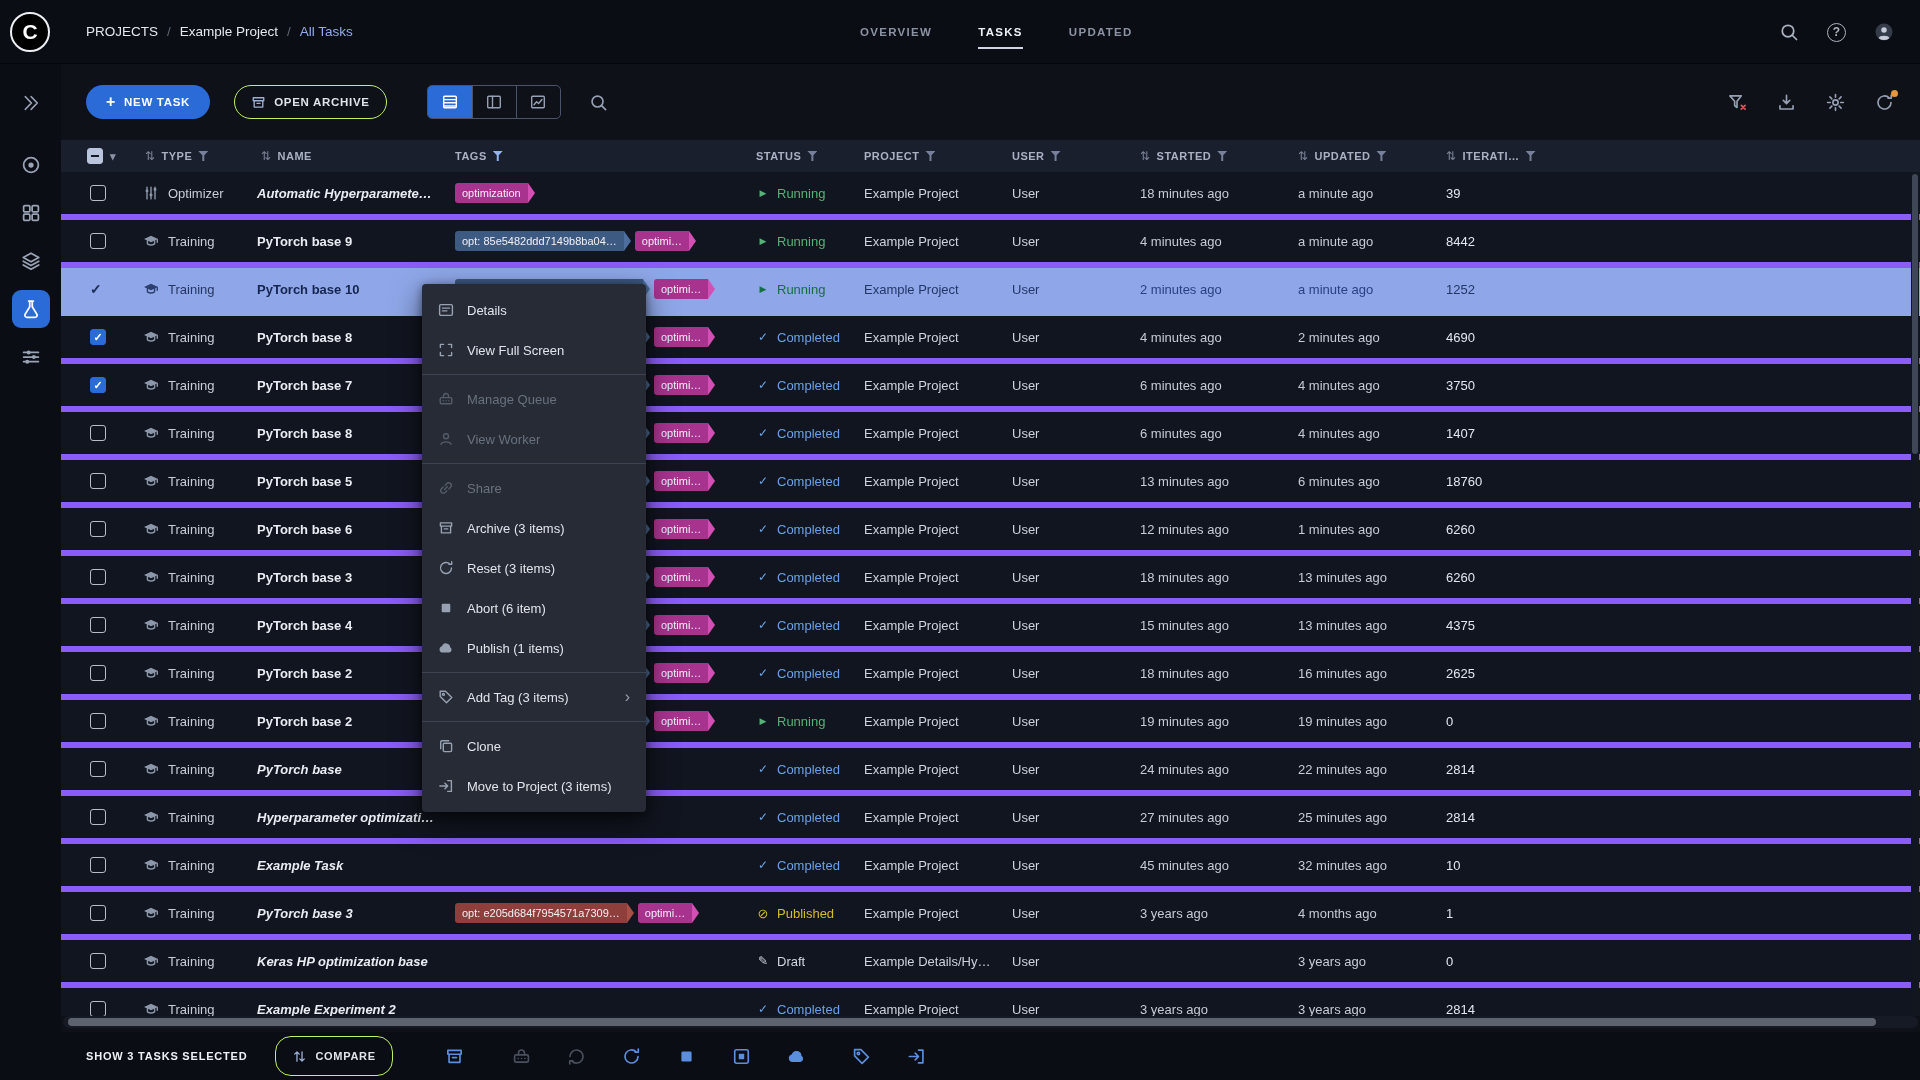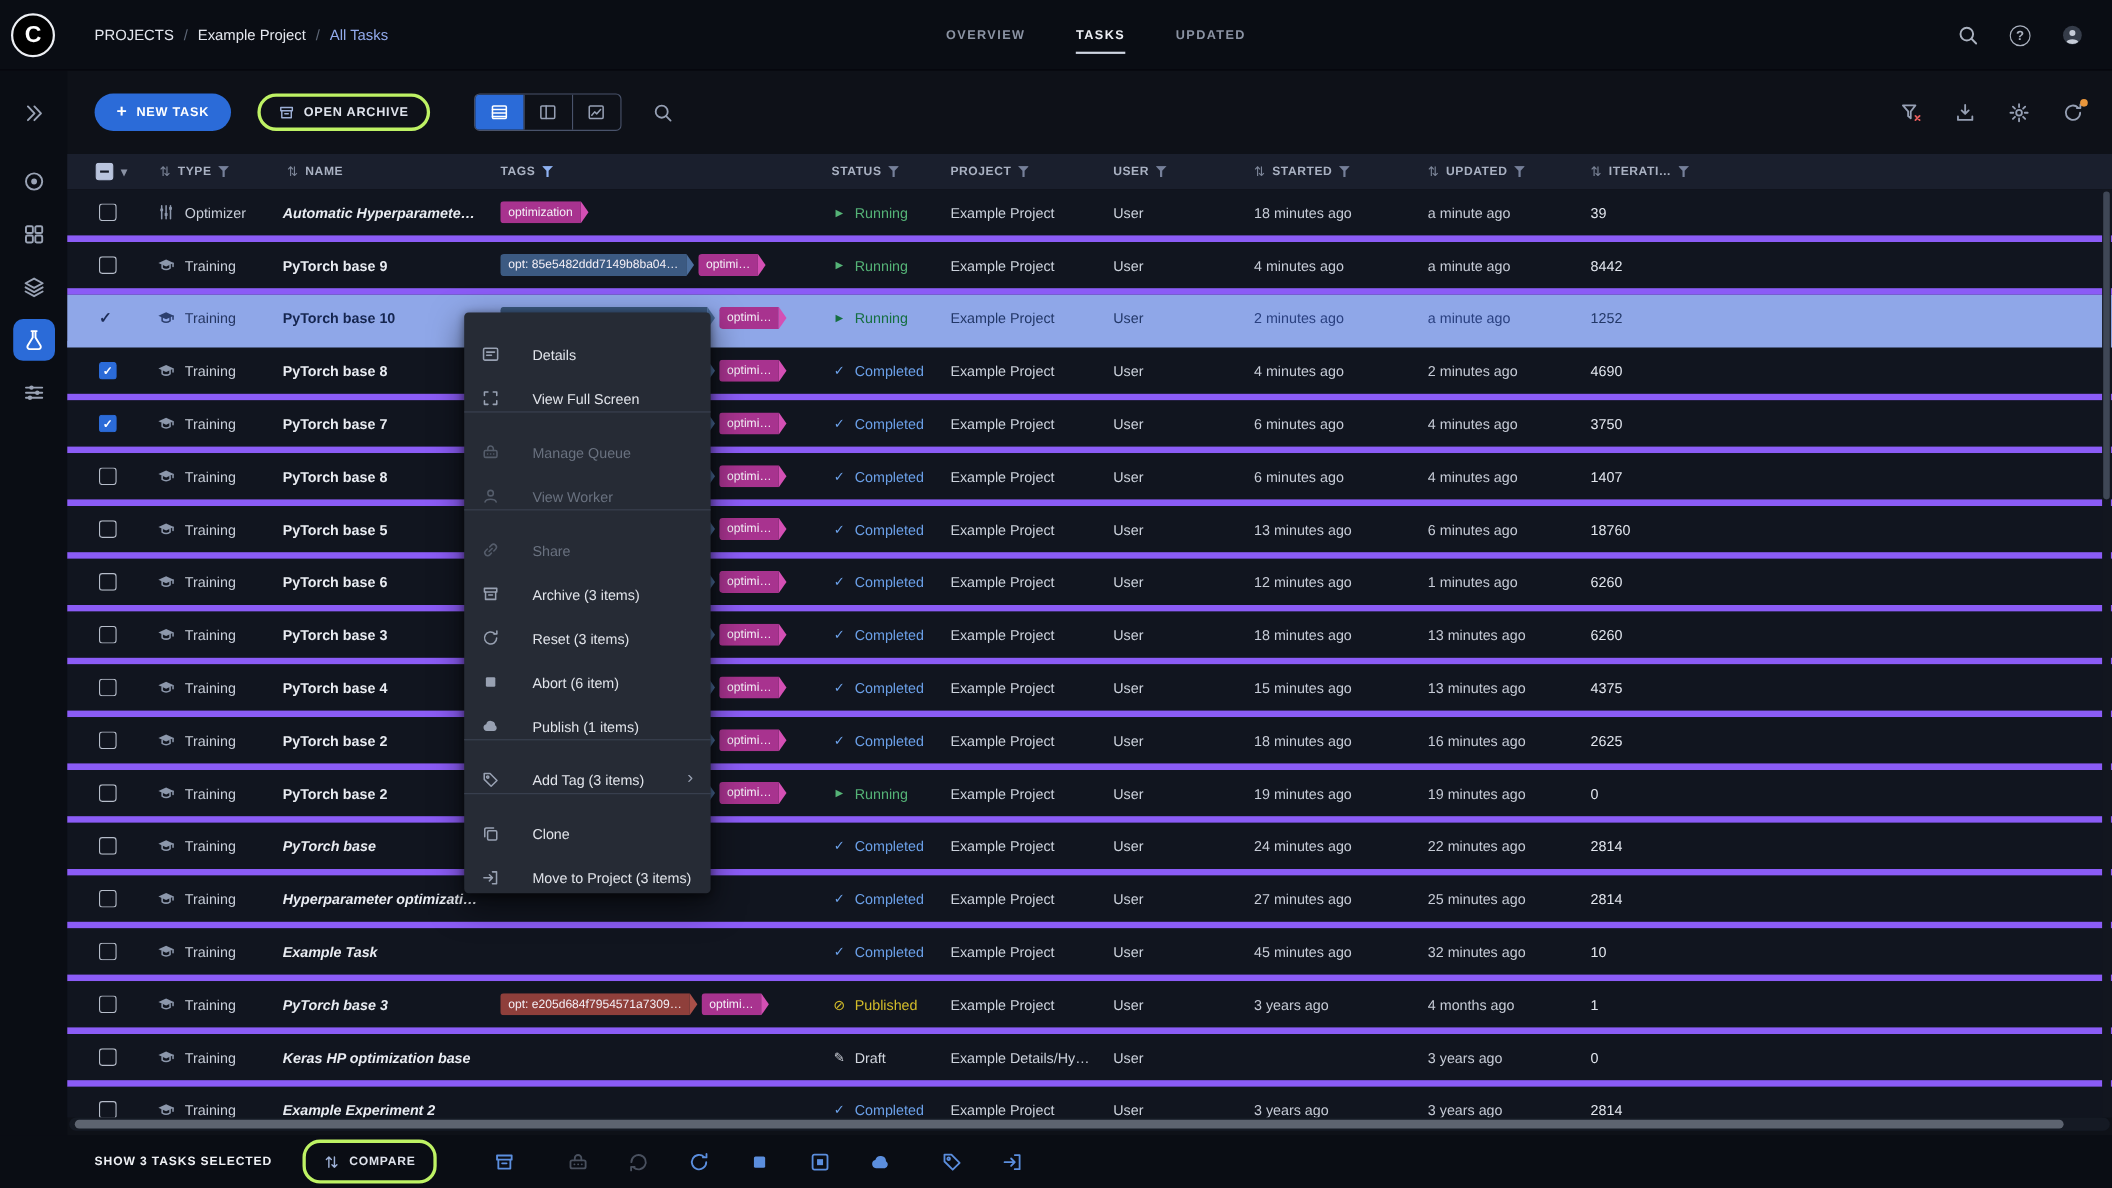--- a/index.html
+++ b/index.html
@@ -30,21 +30,21 @@
 .sidebar{position:absolute;left:0;top:64px;bottom:48px;width:61px;background:#0a0d14;display:flex;flex-direction:column;align-items:center;padding-top:20px;gap:10px;z-index:20}
 .sb-item{width:38px;height:38px;display:flex;align-items:center;justify-content:center;color:#9aa3b5;cursor:pointer;border-radius:9px}
 .sb-item:first-child{margin-bottom:14px}
 .sb-item.active{background:var(--accent);color:#fff}
 
 .main{position:absolute;left:61px;top:64px;right:0;bottom:48px;background:#0e1118}
 .toolbar{position:absolute;left:0;right:0;top:0;height:76px;display:flex;align-items:center;padding-left:25px}
 .btn{display:flex;align-items:center;gap:8px;height:34px;border-radius:17px;font-size:11.5px;font-weight:bold;letter-spacing:.7px;cursor:pointer;border:none;font-family:inherit;white-space:nowrap}
 .btn-primary{background:var(--accent);color:#fff;padding:0 20px}
 .btn-primary .plus{font-size:16px;font-weight:bold}
-.btn-outline{background:transparent;border:3px solid #bef264;color:#dfe3ec;padding:0 16px}
+.btn-outline{background:transparent;border:1px solid #bef264;color:#dfe3ec;padding:0 16px}
 .btn-outline svg{color:#9db0d6}
 .open-archive{margin-left:24px}
 .view-toggle{display:flex;margin-left:40px;border:1px solid #49536b;border-radius:5px;overflow:hidden;height:34px}
 .vt{width:44px;display:flex;align-items:center;justify-content:center;color:#96a0b4;cursor:pointer}
 .vt + .vt{border-left:1px solid #49536b}
 .vt.active{background:var(--accent);color:#fff}
 .tool-search{margin-left:28px;color:#96a0b4;cursor:pointer}
 .toolbar-right{margin-left:auto;margin-right:26px;display:flex;align-items:center;gap:30px;color:#96a0b4}
 .tri{position:relative;cursor:pointer}
 .tri .dot{position:absolute;top:-3px;right:-4px;width:7px;height:7px;border-radius:50%;background:#e8963c}
@@ -106,21 +106,21 @@
 .footer{position:absolute;left:0;bottom:0;width:1920px;height:48px;background:#0a0d14;display:flex;align-items:center;z-index:30}
 .sel-label{margin-left:86px;font-size:11px;font-weight:bold;letter-spacing:.8px;color:#eef0f4;cursor:pointer;white-space:nowrap}
 .compare{margin-left:28px;height:40px;border-radius:16px;font-size:11px}
 .footer-actions{margin-left:52px;display:flex;align-items:center;gap:36px}
 .fa{color:#5b8ede;cursor:pointer}
 .fa.disabled{color:#49505e;cursor:default}
 .fa-archive{margin-right:12px}
 .fa-tag{margin-left:10px}
 
 .context-menu{position:absolute;left:422px;top:284px;width:224px;background:#262b35;border-radius:4px;padding:6px 0;z-index:40;box-shadow:0 10px 30px rgba(0,0,0,.55),0 2px 8px rgba(0,0,0,.45)}
-.mi{height:40px;display:flex;align-items:flex-end;gap:30px;padding:0 16px;font-size:13px;color:#e1e4ea;cursor:pointer;white-space:nowrap}
+.mi{height:40px;display:flex;align-items:center;gap:13px;padding:0 16px;font-size:13px;color:#e1e4ea;cursor:pointer;white-space:nowrap}
 .mi svg{color:#98a1b2;flex:none}
 .mi.disabled{color:#69717f;cursor:default}
 .mi.disabled svg{color:#545c6a}
 .mi .sub{margin-left:auto;color:#98a1b2;font-size:16px}
 .mdiv{height:1px;background:#3b4252;margin:4px 0}
 </style>
 </head>
 <body>
 
 <header class="topbar">

